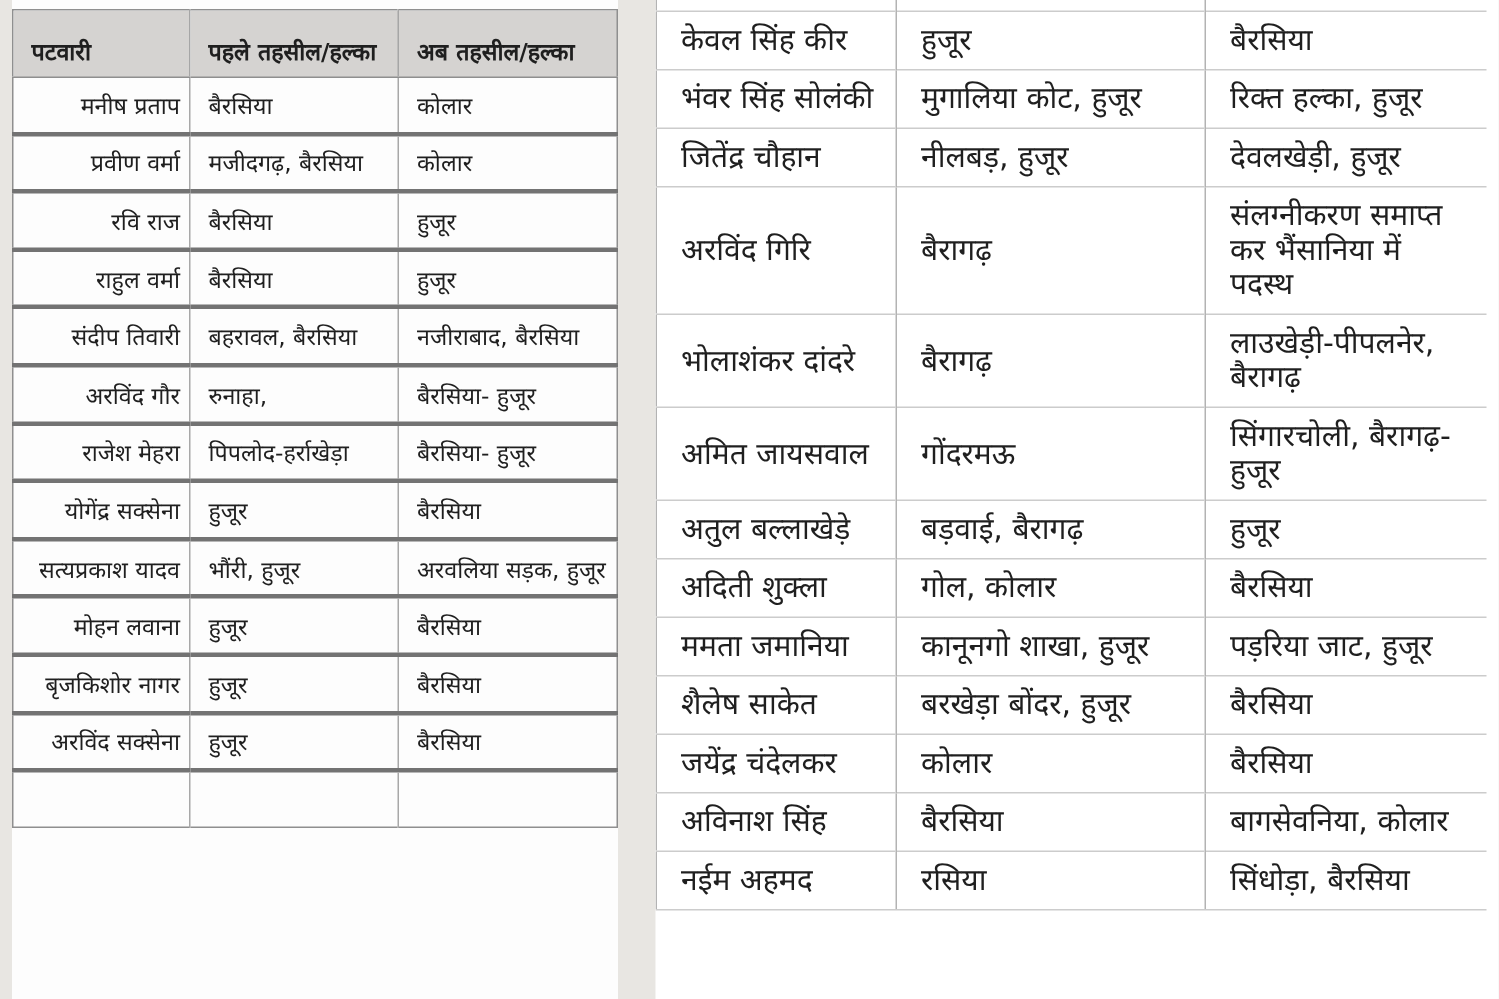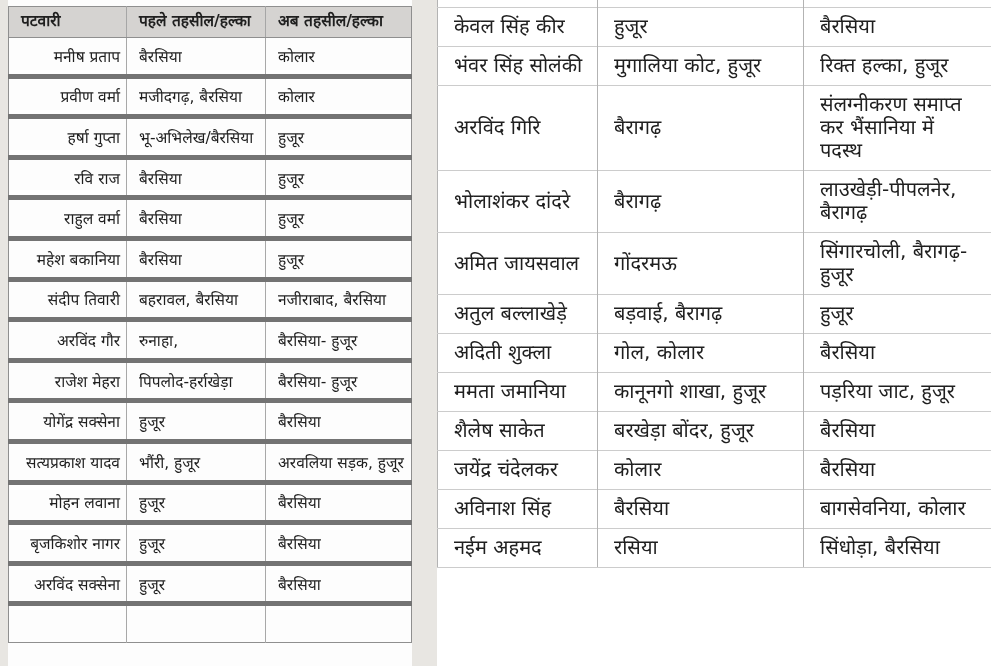--- a/index.html
+++ b/index.html
@@ -22,31 +22,31 @@
   .tbl-left{
     width:403px;
     margin-top:6px;
     border:1px solid #8f8f8f;
     font-size:15.5px;
   }
   .tbl-left th{
     background:#d5d3d1;
     font-weight:bold;
     text-align:left;
-    padding:2px 8px 6px 12px;
+    padding:16px 8px 6px 12px;
     height:20px;
     border-bottom:1px solid #8f8f8f;
     border-left:1px solid #a6a6a6;
     white-space:nowrap;overflow:hidden;
   }
   .tbl-left th:first-child{border-left:none;}
   .tbl-left td{
     padding:0 6px 0 12px;
     height:35.6px;
-    border-top:5px solid #737373;
+    border-top:3px solid #737373;
     border-left:1px solid #a8a8a8;
     white-space:nowrap;overflow:hidden;
     vertical-align:middle;
   }
   .tbl-left td:first-child{border-left:none;text-align:right;}
   .tbl-left tbody tr:first-child td{border-top:none;}
   
   .card-right{
     position:absolute;left:437px;top:0;
     width:562px;height:666px;
@@ -94,36 +94,26 @@
           <td>मनीष प्रताप</td>
           <td>बैरसिया</td>
           <td>कोलार</td>
         </tr>
         <tr>
           <td>प्रवीण वर्मा</td>
           <td>मजीदगढ़, बैरसिया</td>
           <td>कोलार</td>
         </tr>
         <tr>
-          <td>हर्षा गुप्ता</td>
-          <td>भू-अभिलेख/बैरसिया</td>
-          <td>हुजूर</td>
-        </tr>
-        <tr>
           <td>रवि राज</td>
           <td>बैरसिया</td>
           <td>हुजूर</td>
         </tr>
         <tr>
           <td>राहुल वर्मा</td>
-          <td>बैरसिया</td>
-          <td>हुजूर</td>
-        </tr>
-        <tr>
-          <td>महेश बकानिया</td>
           <td>बैरसिया</td>
           <td>हुजूर</td>
         </tr>
         <tr>
           <td>संदीप तिवारी</td>
           <td>बहरावल, बैरसिया</td>
           <td>नजीराबाद, बैरसिया</td>
         </tr>
         <tr>
           <td>अरविंद गौर</td>
@@ -186,20 +176,25 @@
           <td>केवल सिंह कीर</td>
           <td>हुजूर</td>
           <td>बैरसिया</td>
         </tr>
         <tr>
           <td>भंवर सिंह सोलंकी</td>
           <td>मुगालिया कोट, हुजूर</td>
           <td>रिक्त हल्का, हुजूर</td>
         </tr>
         <tr>
+          <td>जितेंद्र चौहान</td>
+          <td>नीलबड़, हुजूर</td>
+          <td>देवलखेड़ी, हुजूर</td>
+        </tr>
+        <tr>
           <td>अरविंद गिरि</td>
           <td>बैरागढ़</td>
           <td>संलग्नीकरण समाप्त कर भैंसानिया में पदस्थ</td>
         </tr>
         <tr>
           <td>भोलाशंकर दांदरे</td>
           <td>बैरागढ़</td>
           <td>लाउखेड़ी-पीपलनेर, बैरागढ़</td>
         </tr>
         <tr>

